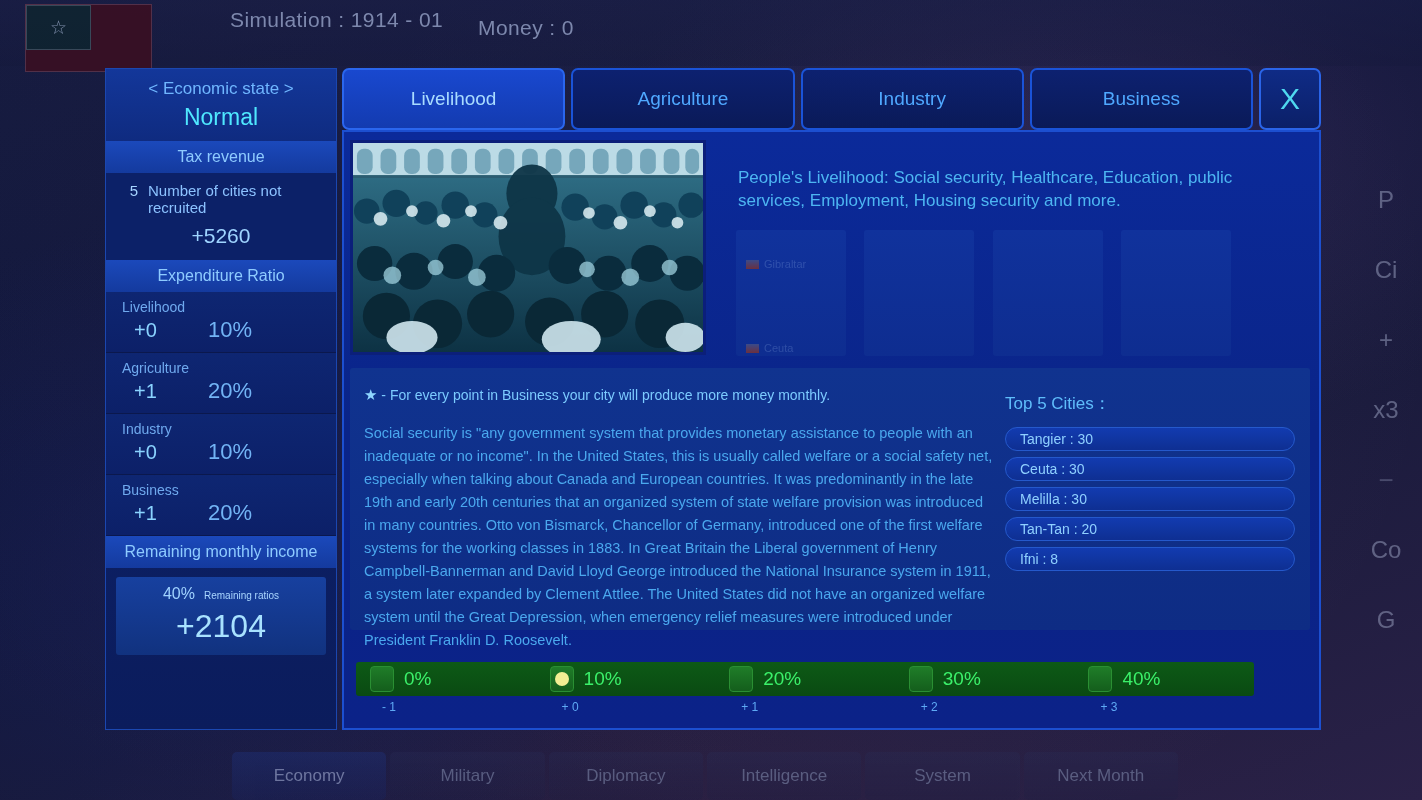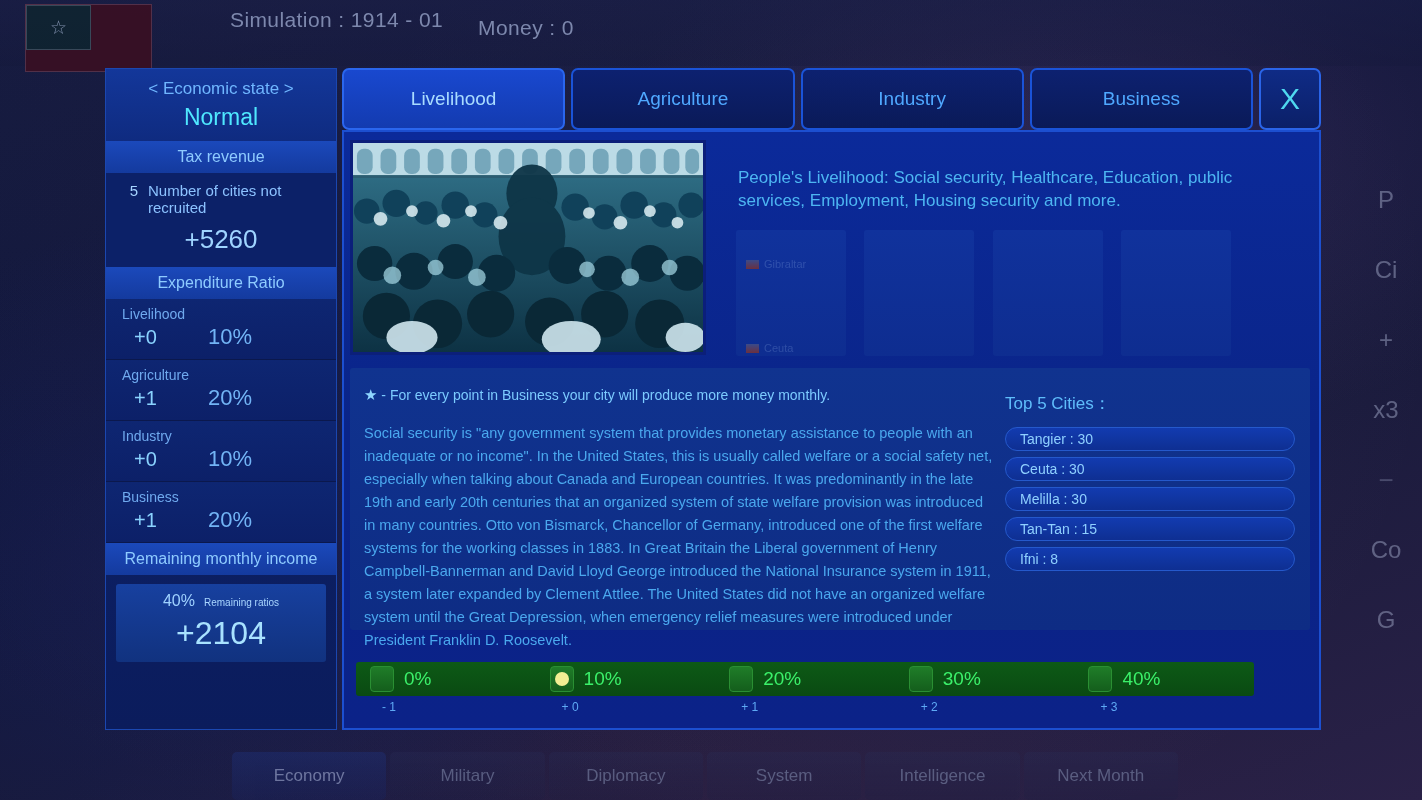--- a/index.html
+++ b/index.html
@@ -60,21 +60,21 @@
   .lp-head{width:100%;background:linear-gradient(180deg,#13379a,#0f2b80);
     text-align:center;padding:8px 0 6px;}
   .lp-head .t1{color:#6fb6ff;font-size:17px;line-height:24px;}
   .lp-head .t2{color:#4fe8ff;font-size:23px;line-height:32px;padding-bottom:2px;}
   .lp-bar{width:100%;background:linear-gradient(180deg,#1b49bb,#143a9e);
     text-align:center;color:#8ecbff;font-size:16px;padding:7px 0;}
   .lp-tax{padding:9px 0 12px;background:#0c2168;}
   .lp-tax-row{display:flex;align-items:flex-start;padding:0 14px;}
   .lp-tax-row .num{color:#a6d4ff;font-size:15px;width:28px;text-align:center;flex:none;}
   .lp-tax-row .lbl{color:#8cc2ff;font-size:15px;line-height:17px;}
-  .lp-tax .big{text-align:center;color:#9fd4ff;font-size:26px;margin-top:8px;}
+  .lp-tax .big{text-align:center;color:#9fd4ff;font-size:21px;margin-top:8px;}
   .lp-row{padding:6px 0 9px 0;border-bottom:1px solid rgba(10,22,70,.85);
     background:linear-gradient(180deg,#0e2672,#0c2068);}
   .lp-row .cat{color:#6fa9ee;font-size:14px;padding-left:16px;line-height:19px;}
   .lp-row .vals{display:flex;align-items:baseline;padding-left:28px;}
   .lp-row .delta{color:#8ad3ff;font-size:20px;width:74px;}
   .lp-row .pct{color:#72b4f5;font-size:22px;}
   .lp-rem{padding:9px 10px 12px;}
   .lp-rem-inner{background:linear-gradient(180deg,#17409f,#11327f);border-radius:3px;padding:8px 10px 10px;}
   .lp-rem-top{display:flex;align-items:baseline;justify-content:center;gap:9px;}
   .lp-rem-top .p{color:#9fd2ff;font-size:16px;}
@@ -168,22 +168,22 @@
   <div class="rail-btn">x3</div>
   <div class="rail-btn minus">−</div>
   <div class="rail-btn">Co</div>
   <div class="rail-btn">G</div>
 </div>
 
 <div id="bottomnav">
   <div class="nav-btn sel">Economy</div>
   <div class="nav-btn">Military</div>
   <div class="nav-btn">Diplomacy</div>
+  <div class="nav-btn">Intelligence</div>
   <div class="nav-btn">System</div>
-  <div class="nav-btn">Intelligence</div>
   <div class="nav-btn">Next Month</div>
 </div>
 
 <div id="dialog">
 
   <div id="leftpanel">
     <div class="lp-head">
       <div class="t1">&lt; Economic state &gt;</div>
       <div class="t2">Normal</div>
     </div>
@@ -369,21 +369,21 @@
         <span class="st">★</span>
         <span>- For every point in Business your city will produce more money monthly.</span>
       </div>
       <div id="article">Social security is "any government system that provides monetary assistance to people with an inadequate or no income". In the United States, this is usually called welfare or a social safety net, especially when talking about Canada and European countries. It was predominantly in the late 19th and early 20th centuries that an organized system of state welfare provision was introduced in many countries. Otto von Bismarck, Chancellor of Germany, introduced one of the first welfare systems for the working classes in 1883. In Great Britain the Liberal government of Henry Campbell-Bannerman and David Lloyd George introduced the National Insurance system in 1911, a system later expanded by Clement Attlee. The United States did not have an organized welfare system until the Great Depression, when emergency relief measures were introduced under President Franklin D. Roosevelt.</div>
 
       <div id="topcities">
         <div id="tc-title">Top 5 Cities：</div>
         <div class="city">Tangier : 30</div>
         <div class="city">Ceuta : 30</div>
         <div class="city">Melilla : 30</div>
-        <div class="city">Tan-Tan : 15</div>
+        <div class="city">Tan-Tan : 20</div>
         <div class="city">Ifni : 8</div>
       </div>
     </div>
 
     <div id="devbox">
       <div id="dev-bar">
         <div class="devopt">
           <span class="dev-box"></span>
           <span class="dev-pct">0%</span>
         </div>

